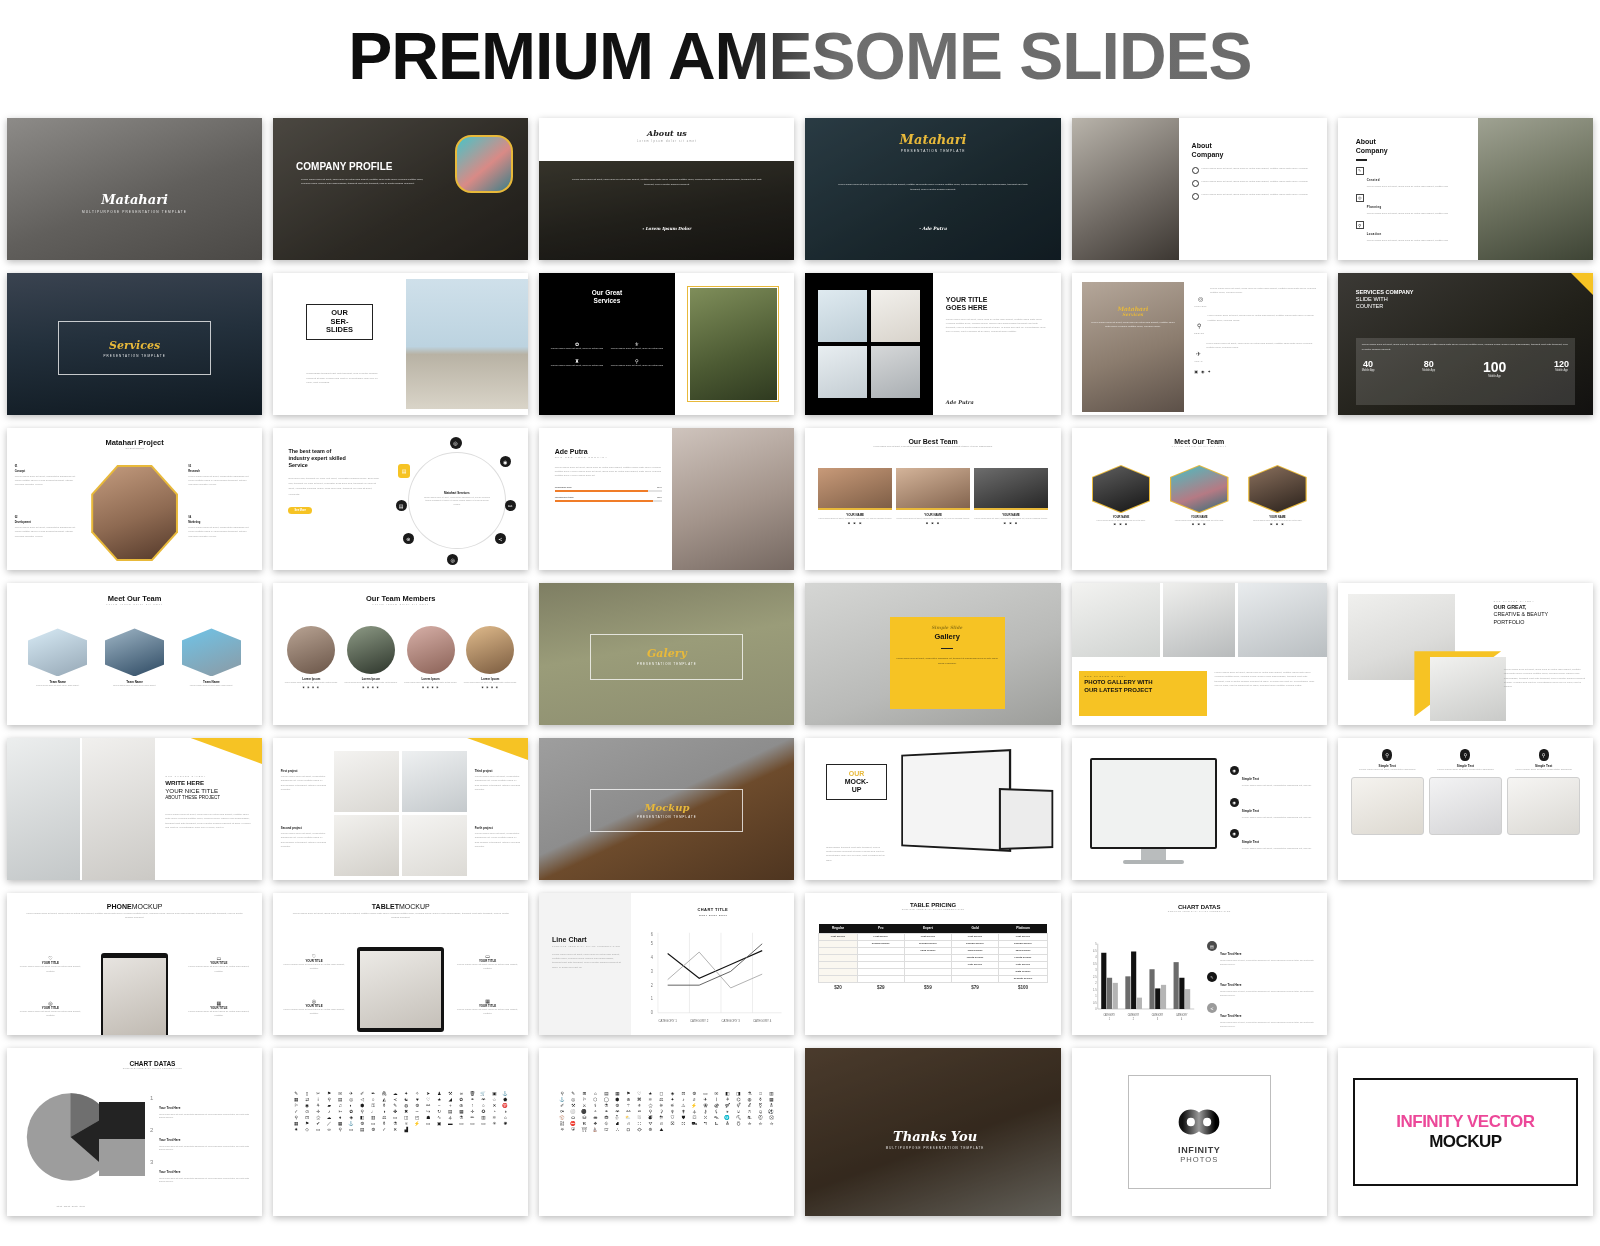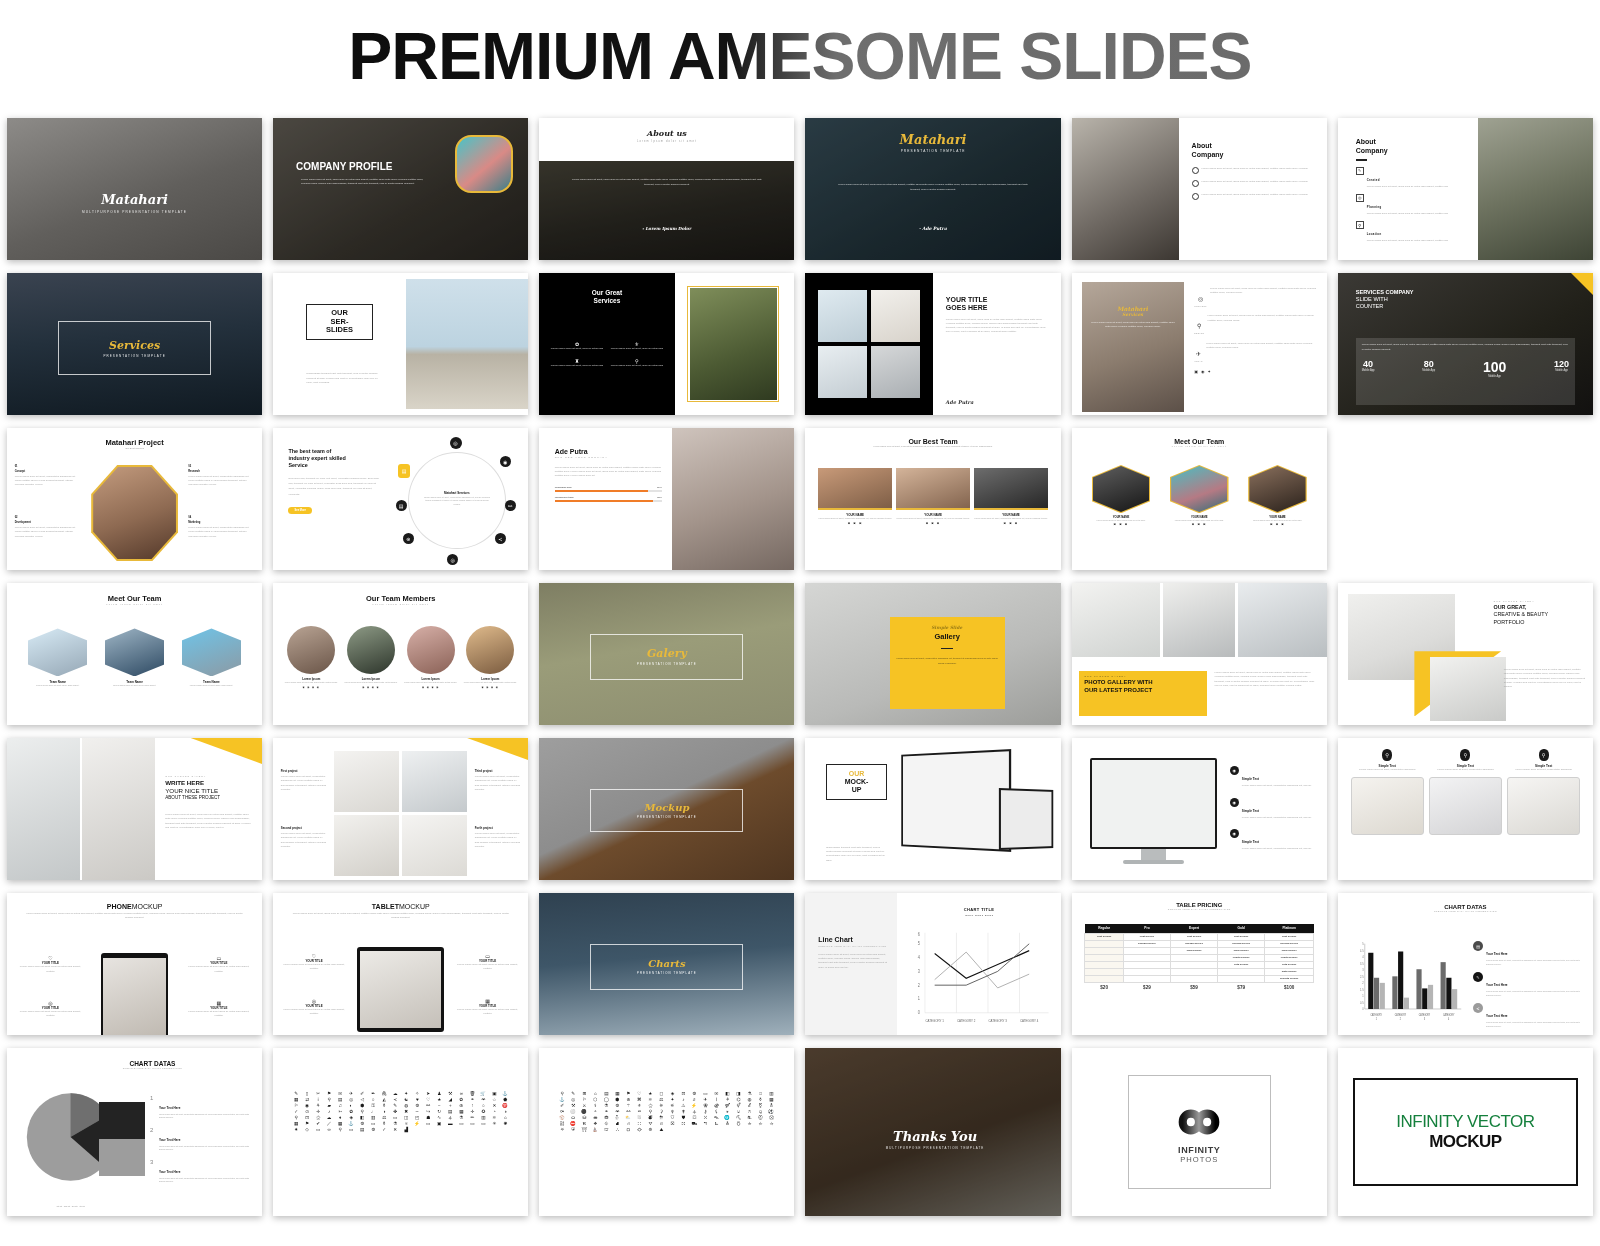--- a/index.html
+++ b/index.html
@@ -827,29 +827,20 @@
         <div class="lorem-block">Lorem ipsum dolor sit amet lacus ac netus nibh aliquet, porttitor</div>
       </div>
       <div class="abs ctr" style="right:4%;width:24%;top:74%;">
         <div style="font-size:5px;color:#222;">▦</div>
         <div style="font-size:2.9px;font-weight:700;color:#111;">YOUR TITLE</div>
         <div class="lorem-block">Lorem ipsum dolor sit amet lacus ac netus nibh aliquet, porttitor</div>
       </div>
     </div>
   </div>
 
-  <div class="slide">
-    <div class="slide-inner">
-        <div class="ph ph-snow"></div>
-      <div class="abs frame-box" style="left:20%;right:20%;top:36%;height:32%;display:flex;flex-direction:column;align-items:center;justify-content:center;">
-        <div class="script gold" style="font-size:10px;">Charts</div>
-        <div class="white cap" style="font-size:2.8px;margin-top:2px;">PRESENTATION TEMPLATE</div>
-      </div>
-    </div>
-  </div>
 
   <div class="slide">
     <div class="slide-inner" style="background:#fff;">
       <div class="abs" style="left:0;top:0;bottom:0;width:36%;background:#f3f3f3;"></div>
       <div class="abs" style="left:5%;width:28%;top:30%;">
         <div style="font-size:7px;font-weight:700;color:#111;">Line Chart</div>
         <div class="tiny" style="font-size:2.1px;letter-spacing:.6px;margin-top:2px;">SUBTITLE HERE DATA CHART PRESENTATION</div>
         <div class="lorem-block" style="margin-top:5px;">Lorem ipsum dolor sit amet, lacus nulla ac netus nibh aliquet, porttitor dolor, conubia mollis. Sapien nam suspendisse, tincidunt eget ante tincidunt, eros in auctor fringilla praesent at diam. In quam sed eget mi.</div>
       </div>
       <div class="abs ctr" style="left:40%;right:4%;top:10%;">
@@ -1380,18 +1371,18 @@
         </svg>
         <div style="font-size:9px;font-weight:700;color:#3a3a3a;letter-spacing:.6px;margin-top:2px;">INFINITY</div>
         <div style="font-size:7.6px;font-weight:400;color:#5a5a5a;letter-spacing:1px;">PHOTOS</div>
       </div>
     </div>
   </div>
 
   <div class="slide">
     <div class="slide-inner" style="background:#fff;">
       <div class="abs ctr" style="left:6%;right:6%;top:18%;bottom:18%;border:2.4px solid #111;display:flex;flex-direction:column;align-items:center;justify-content:center;">
-        <div style="font-size:17px;font-weight:400;color:#15803d;letter-spacing:-0.5px;line-height:1.15">INFINITY VECTOR</div>
+        <div style="font-size:17px;font-weight:700;color:#ec4899;letter-spacing:-0.5px;line-height:1.15">INFINITY VECTOR</div>
         <div style="font-size:17px;font-weight:700;color:#111;letter-spacing:-0.5px;line-height:1.15">MOCKUP</div>
       </div>
     </div>
   </div>
 </div>
 
 </body></html>

